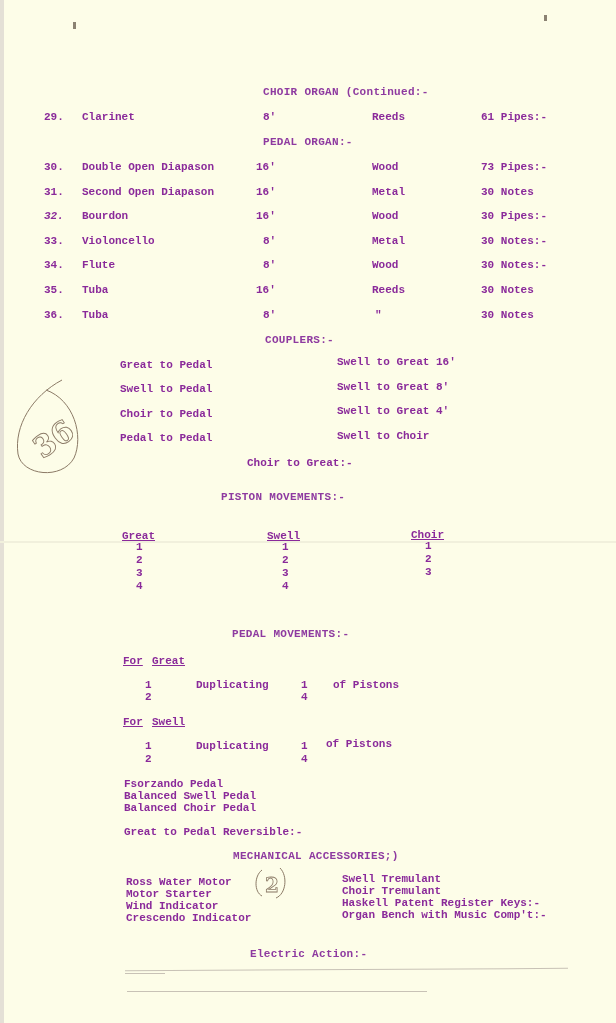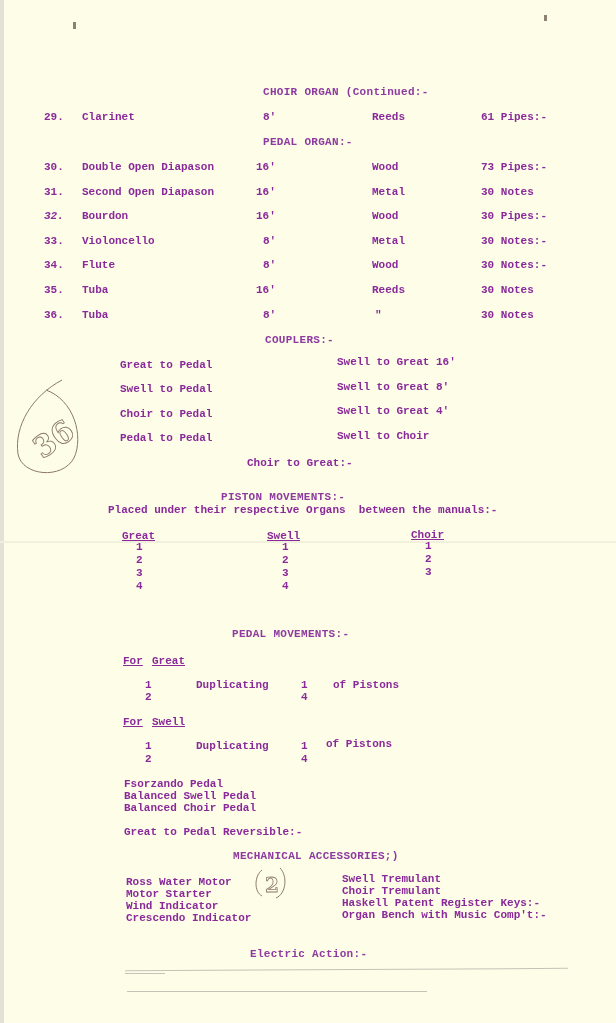--- a/index.html
+++ b/index.html
@@ -103,21 +103,20 @@
   <div class="t" style="left:337px;top:405px;">Swell to Great 4'</div>
   <div class="t" style="left:337px;top:430px;">Swell to Choir</div>
   <div class="t" style="left:215px;top:457px;margin-left:32px;">Choir to Great:-</div>
 
   <svg class="circle36" viewBox="0 0 72 104">
     <path d="M50 4 C 20 20, 2 50, 6 78 C 10 100, 50 104, 62 82 C 72 60, 62 24, 34 14" fill="none" stroke="#8b7a66" stroke-width="1"></path>
     <text x="18" y="76" font-family="DejaVu Serif, serif" font-size="30" fill="none" stroke="#8b7a66" stroke-width="0.9" transform="rotate(-35 36 60)">36</text>
   </svg>
 
   <div class="t h" style="left:221px;top:491px;">PISTON MOVEMENTS:-</div>
-  <div class="t" style="left:108px;top:504px;">Placed under their respective Organs  between the manuals:-</div>
 
   <div class="t u" style="left:122px;top:530px;">Great</div>
   <div class="t" style="left:136px;top:541px;">1</div>
   <div class="t" style="left:136px;top:554px;">2</div>
   <div class="t" style="left:136px;top:567px;">3</div>
   <div class="t" style="left:136px;top:580px;">4</div>
 
   <div class="t u" style="left:267px;top:530px;">Swell</div>
   <div class="t" style="left:282px;top:541px;">1</div>
   <div class="t" style="left:282px;top:554px;">2</div>

